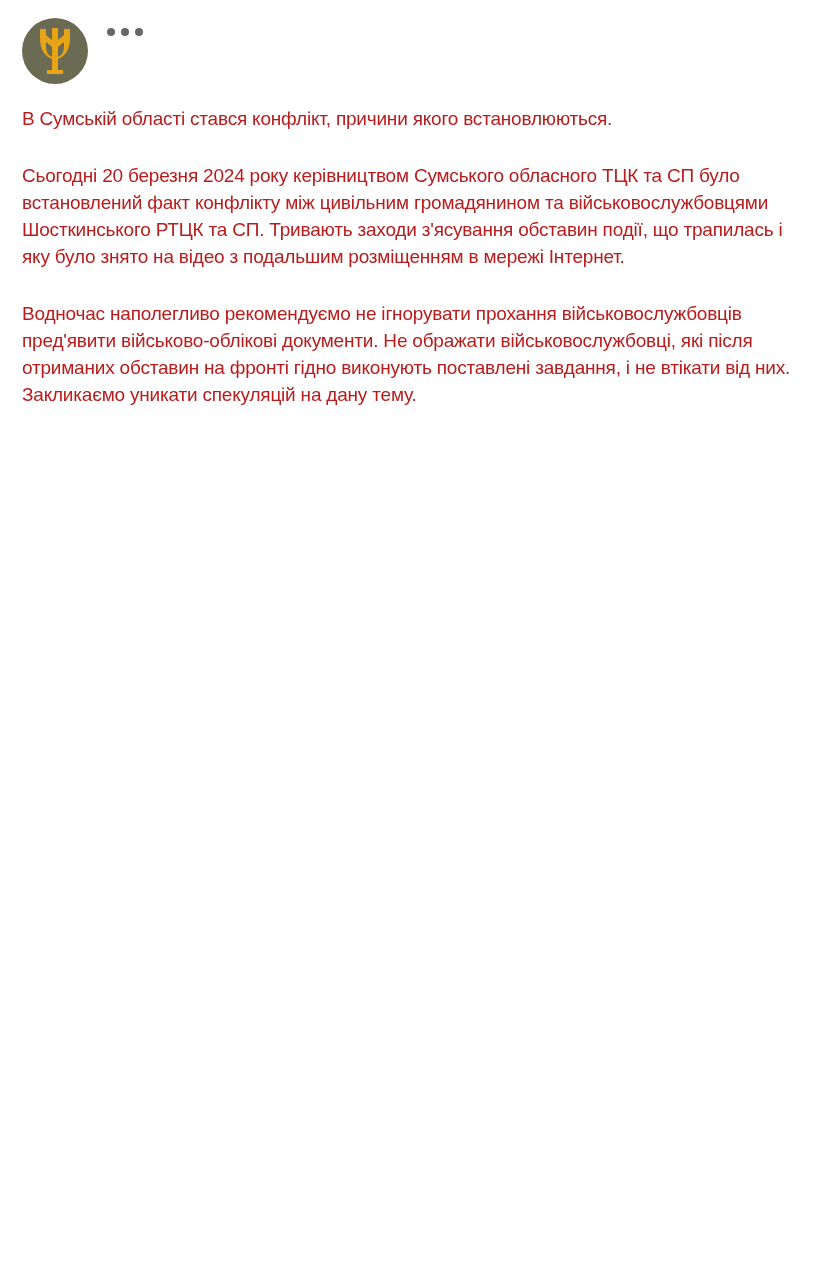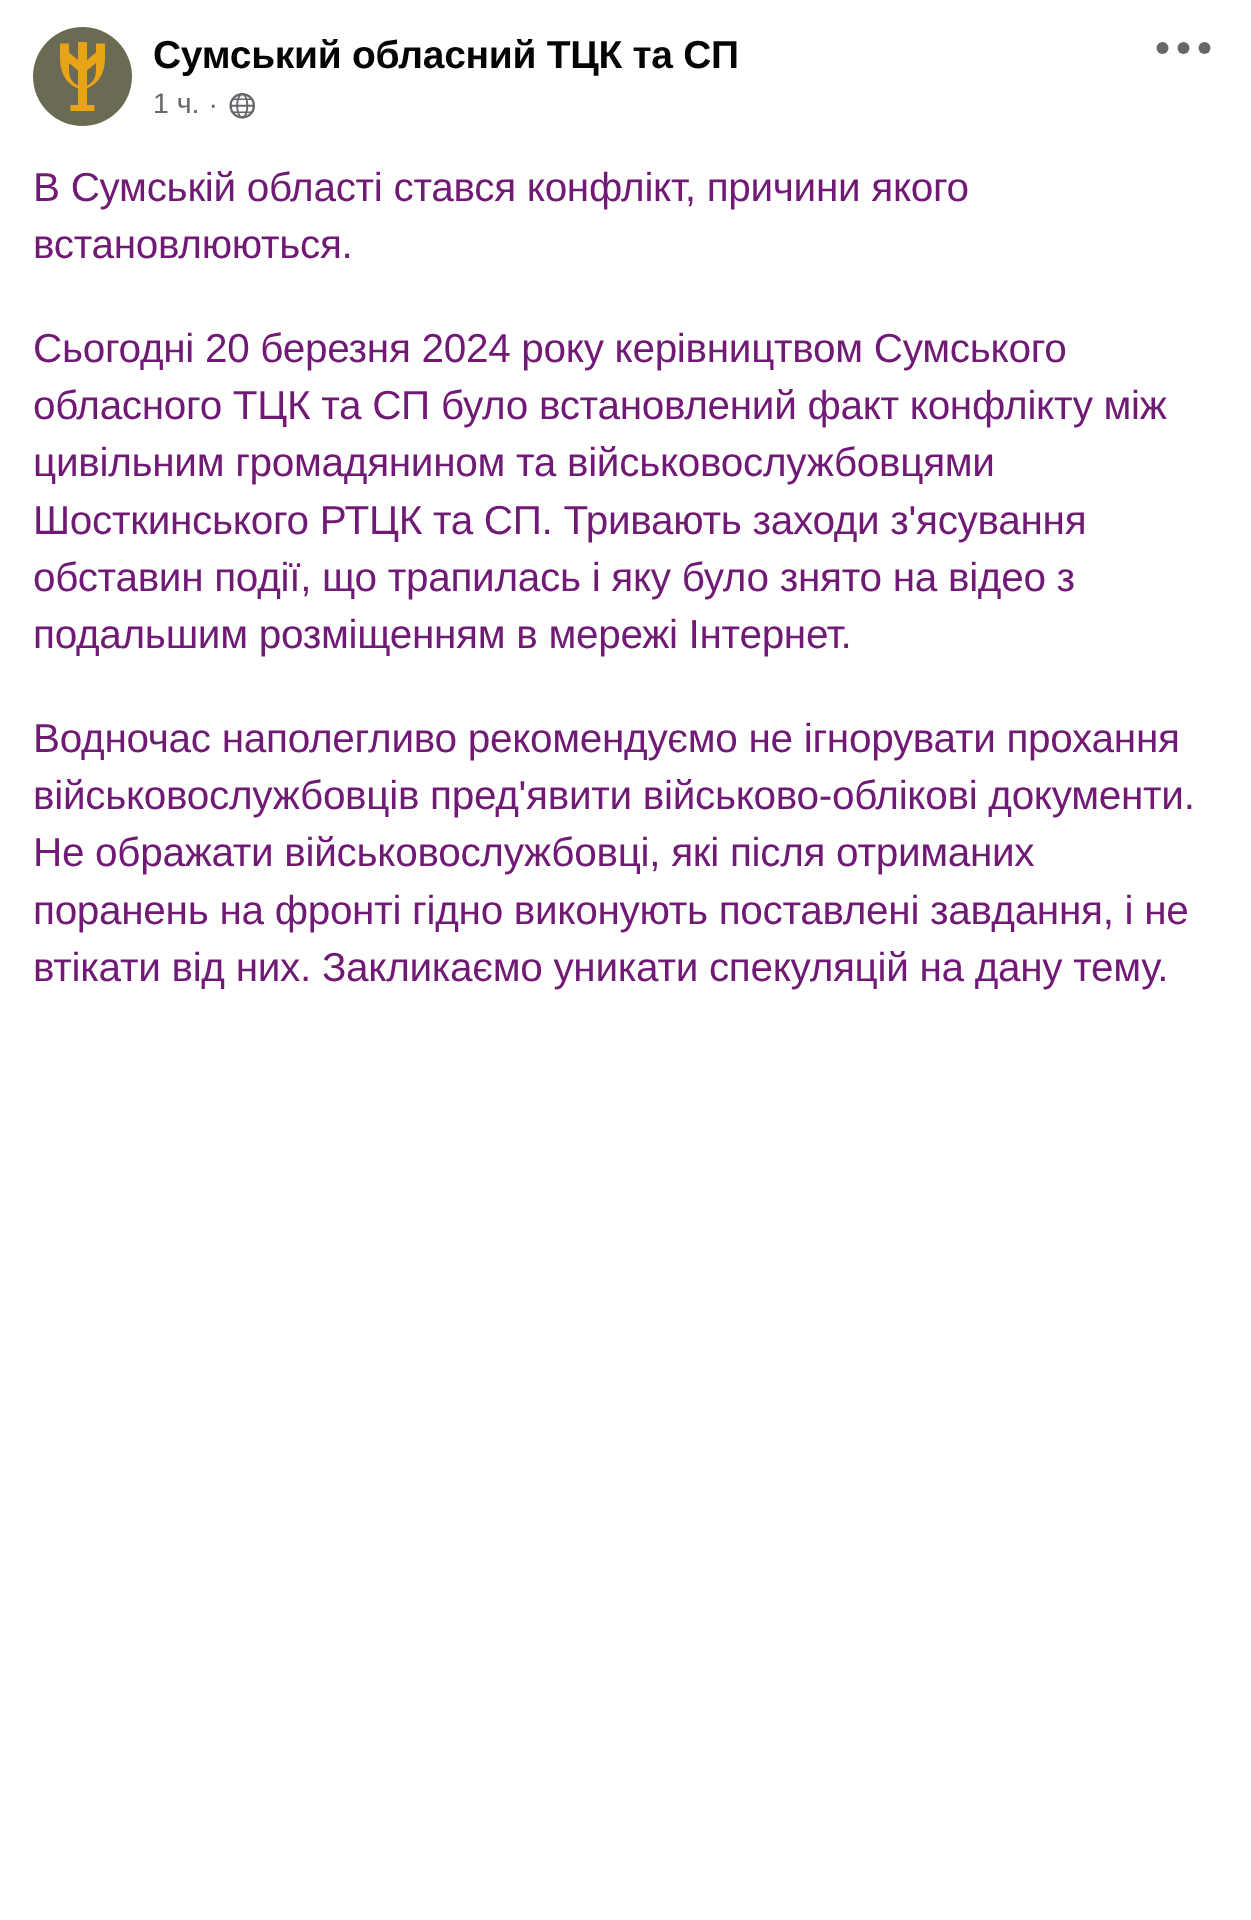--- a/index.html
+++ b/index.html
@@ -88,23 +88,23 @@
   }
   .menu-dots span {
     display: block;
     width: 8px;
     height: 8px;
     border-radius: 50%;
     background: #65676b;
   }
   .post-body {
     padding: 14px 0 10px 0;
-    font-size: 27px;
+    font-size: 19px;
     line-height: 1.42;
-    color: #701a75;
+    color: #b91c1c;
     letter-spacing: -0.2px;
   }
   .para {
     margin: 0 0 30px 0;
     white-space: pre-wrap;
   }
   .para:last-child {
     margin-bottom: 0;
   }
 </style>
@@ -116,46 +116,30 @@
   <div class="post-header">
 
     <div class="avatar">
       <span>
         <svg width="42" height="50" viewBox="0 0 42 50" xmlns="http://www.w3.org/2000/svg">
           <path fill="#e8a317" d="M21 2 L24 2 L24 14 L30 9 L30 3 L36 3 L36 12 C36 24 31 30 24 33 L24 44 L29 44 L29 48 L13 48 L13 44 L18 44 L18 33 C11 30 6 24 6 12 L6 3 L12 3 L12 9 L18 14 L18 2 Z M12 16 L12 20 C12 26 14 29 18 31 L18 21 Z M30 16 L24 21 L24 31 C28 29 30 26 30 20 Z"></path>
         </svg>
       </span>
     </div>
 
-    <div class="header-text">
-      <div class="page-name">Сумський обласний ТЦК та СП</div>
-      <div class="meta-row">
-        <span>1 ч.</span>
-        <span class="meta-dot">·</span>
-        <span class="globe-icon">
-          <svg width="19" height="19" viewBox="0 0 20 20" xmlns="http://www.w3.org/2000/svg">
-            <circle cx="10" cy="10" r="8.2" fill="none" stroke="#65676b" stroke-width="1.6"></circle>
-            <ellipse cx="10" cy="10" rx="3.6" ry="8.2" fill="none" stroke="#65676b" stroke-width="1.3"></ellipse>
-            <line x1="1.8" y1="10" x2="18.2" y2="10" stroke="#65676b" stroke-width="1.3"></line>
-            <line x1="3.2" y1="5.4" x2="16.8" y2="5.4" stroke="#65676b" stroke-width="1.1"></line>
-            <line x1="3.2" y1="14.6" x2="16.8" y2="14.6" stroke="#65676b" stroke-width="1.1"></line>
-          </svg>
-        </span>
-      </div>
-    </div>
 
     <div class="menu-button">
       <span class="menu-dots">
         <span></span>
           <span></span>
           <span></span>
       </span>
     </div>
 
   </div>
 
   <div class="post-body">
     <p class="para">В Сумській області стався конфлікт, причини якого встановлюються.</p>
     <p class="para">Сьогодні 20 березня 2024 року керівництвом Сумського обласного ТЦК та СП було встановлений факт конфлікту між цивільним громадянином та військовослужбовцями Шосткинського РТЦК та СП. Тривають заходи з'ясування обставин події, що трапилась і яку було знято на відео з подальшим розміщенням в мережі Інтернет.</p>
-    <p class="para">Водночас наполегливо рекомендуємо не ігнорувати прохання військовослужбовців пред'явити військово-облікові документи. Не ображати військовослужбовці, які після отриманих поранень на фронті гідно виконують поставлені завдання, і не втікати від них. Закликаємо уникати спекуляцій на дану тему.</p>
+    <p class="para">Водночас наполегливо рекомендуємо не ігнорувати прохання військовослужбовців пред'явити військово-облікові документи. Не ображати військовослужбовці, які після отриманих обставин на фронті гідно виконують поставлені завдання, і не втікати від них. Закликаємо уникати спекуляцій на дану тему.</p>
   </div>
 
 </div>
 
 </body></html>

